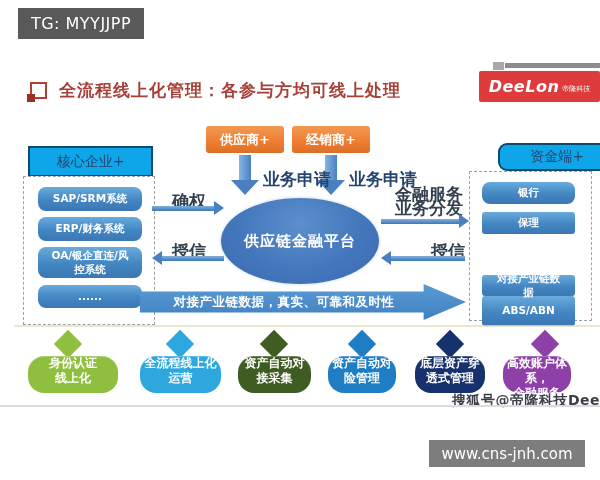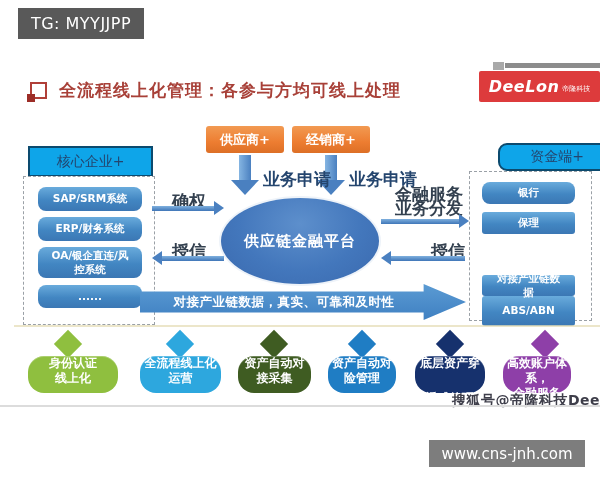--- a/index.html
+++ b/index.html
@@ -184,21 +184,21 @@
   </div>
   <div class="cap" style="--cap: #1f7dc4;">
     <span class="diamond" style="left:352px;"></span>
     <div class="cap-box" style="left:328px;width:68px;">
       <span>资产自动对</span>
       <span>险管理</span>
     </div>
   </div>
   <div class="cap" style="--cap: #16316d;">
     <span class="diamond" style="left:440px;"></span>
-    <div class="cap-box" style="left:415px;width:70px;gap:20px;">
+    <div class="cap-box" style="left:415px;width:70px;">
       <span>底层资产穿</span>
       <span>透式管理</span>
     </div>
   </div>
   <div class="cap" style="--cap: #8e3fa8;">
     <span class="diamond" style="left:535px;"></span>
     <div class="cap-box" style="left:503px;width:68px;">
       <span>高效账户体系，</span>
       <span>金融服务</span>
     </div>

